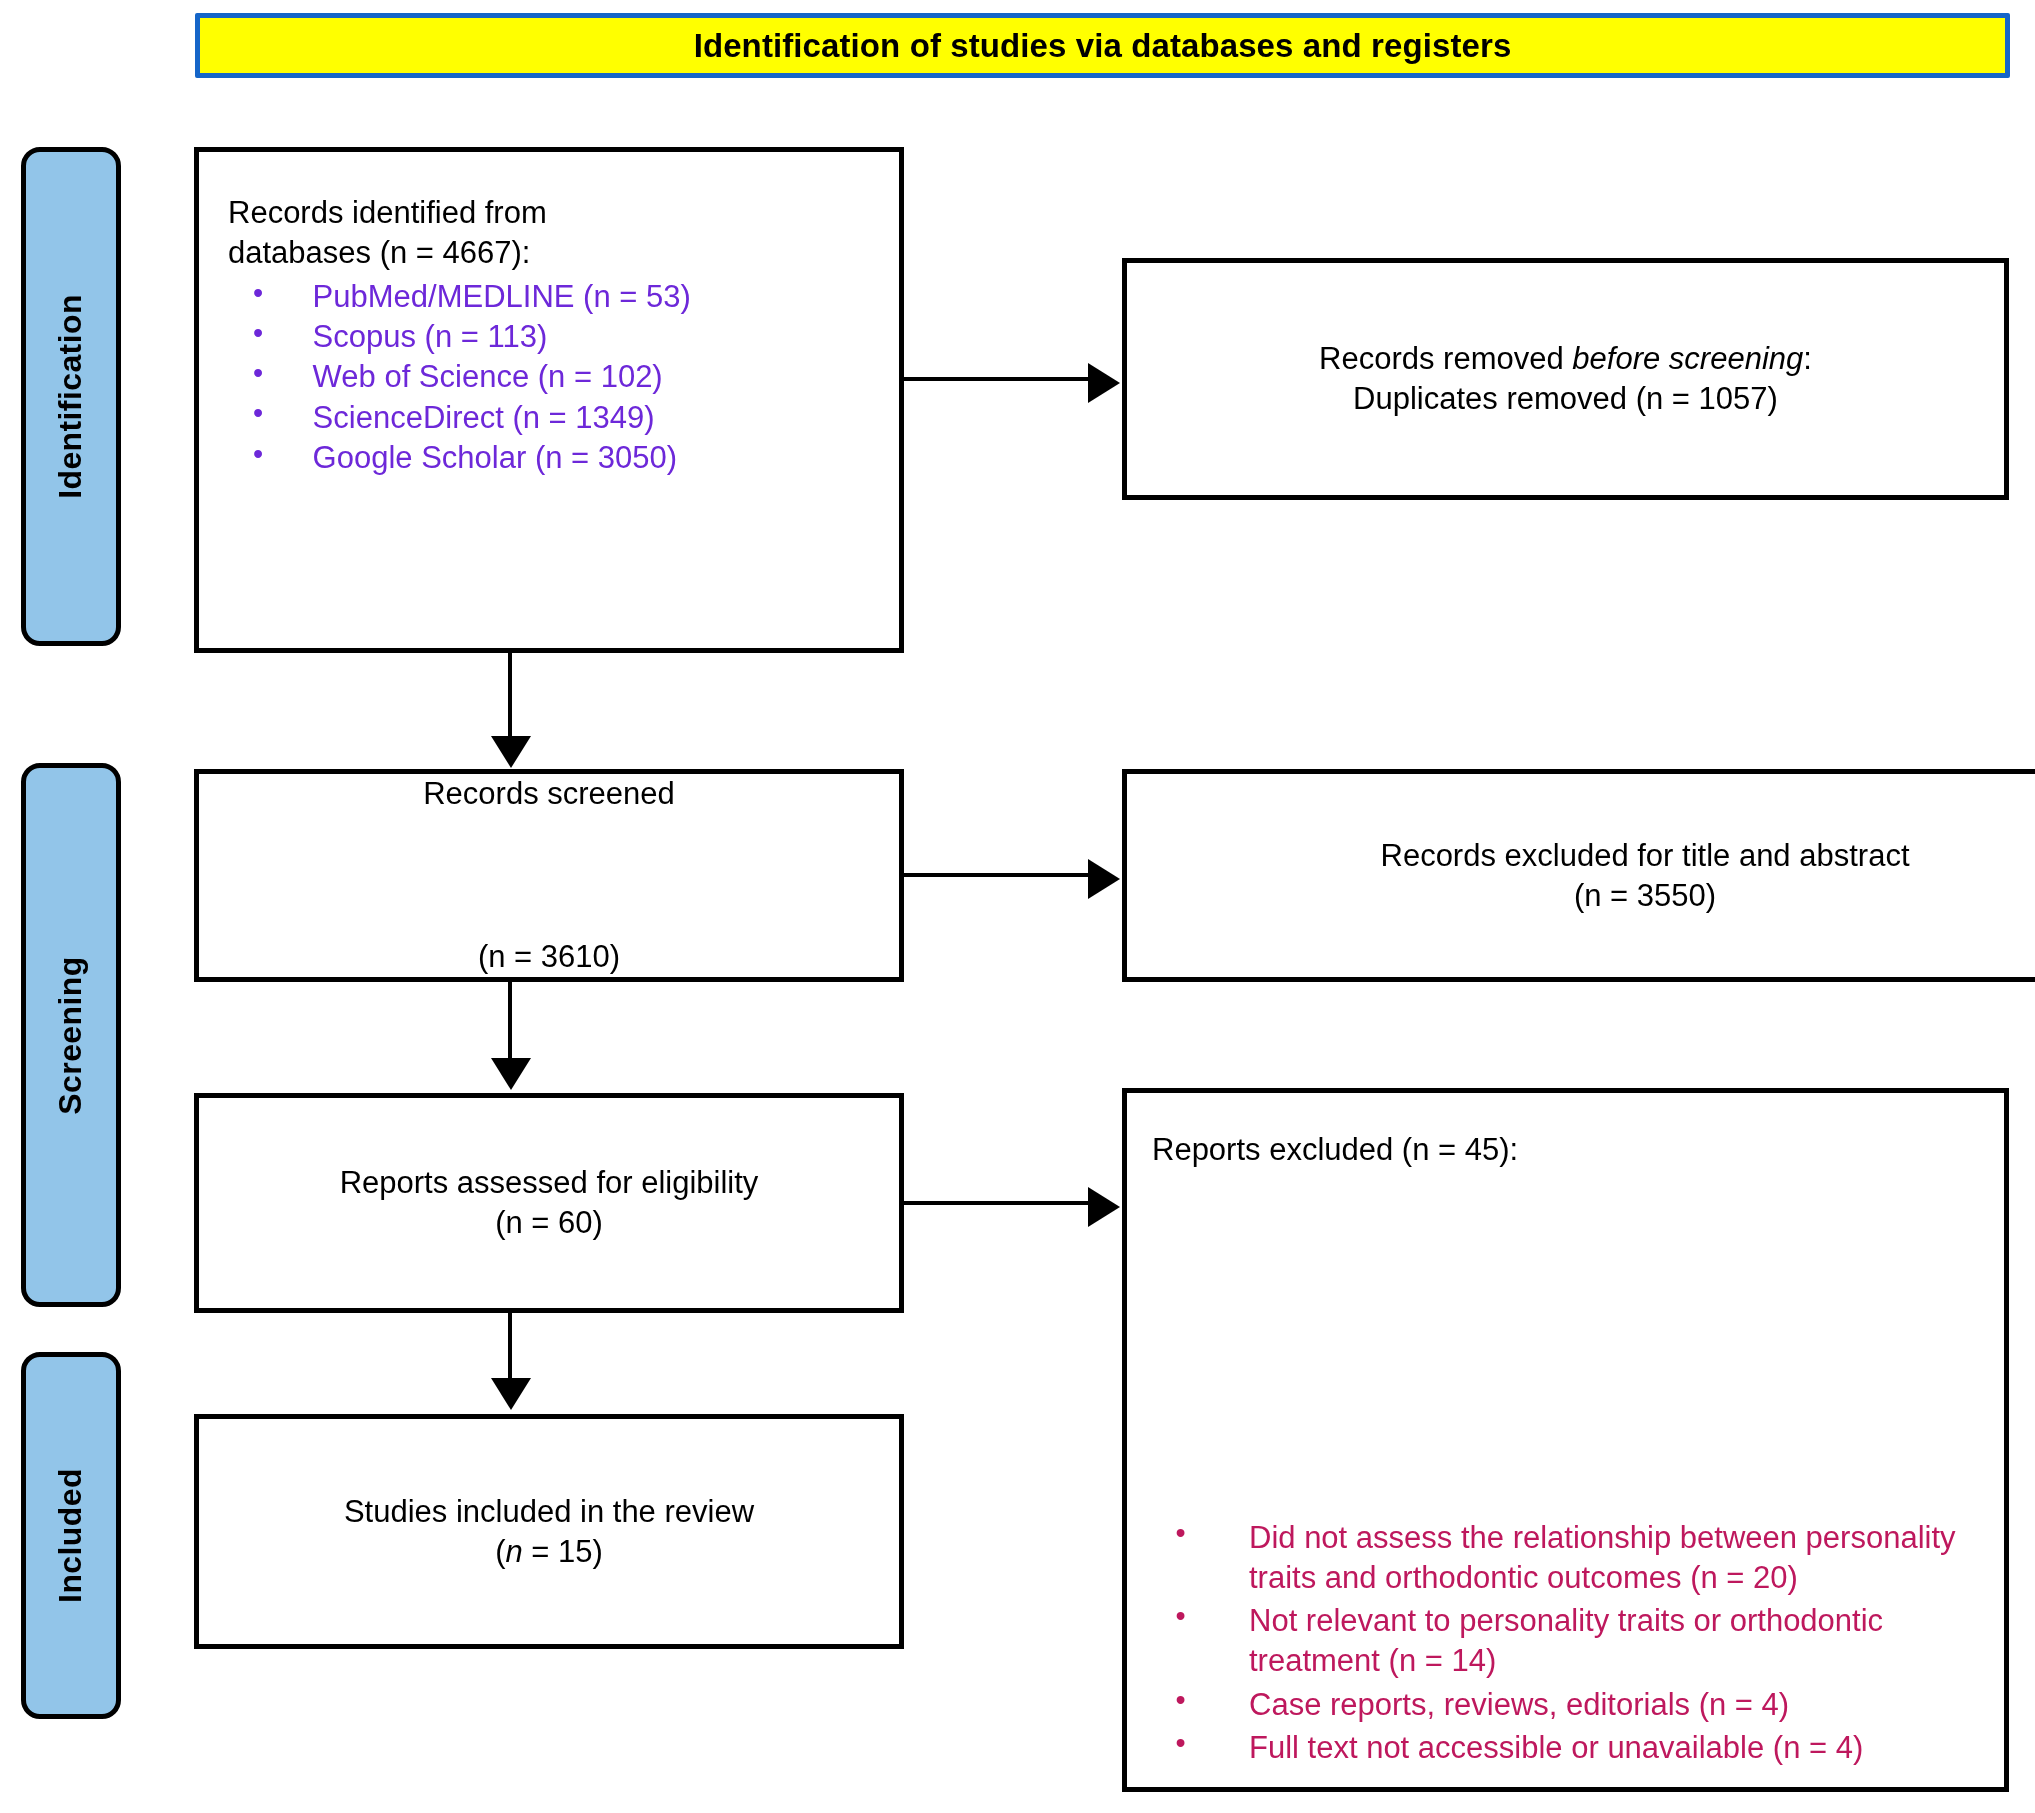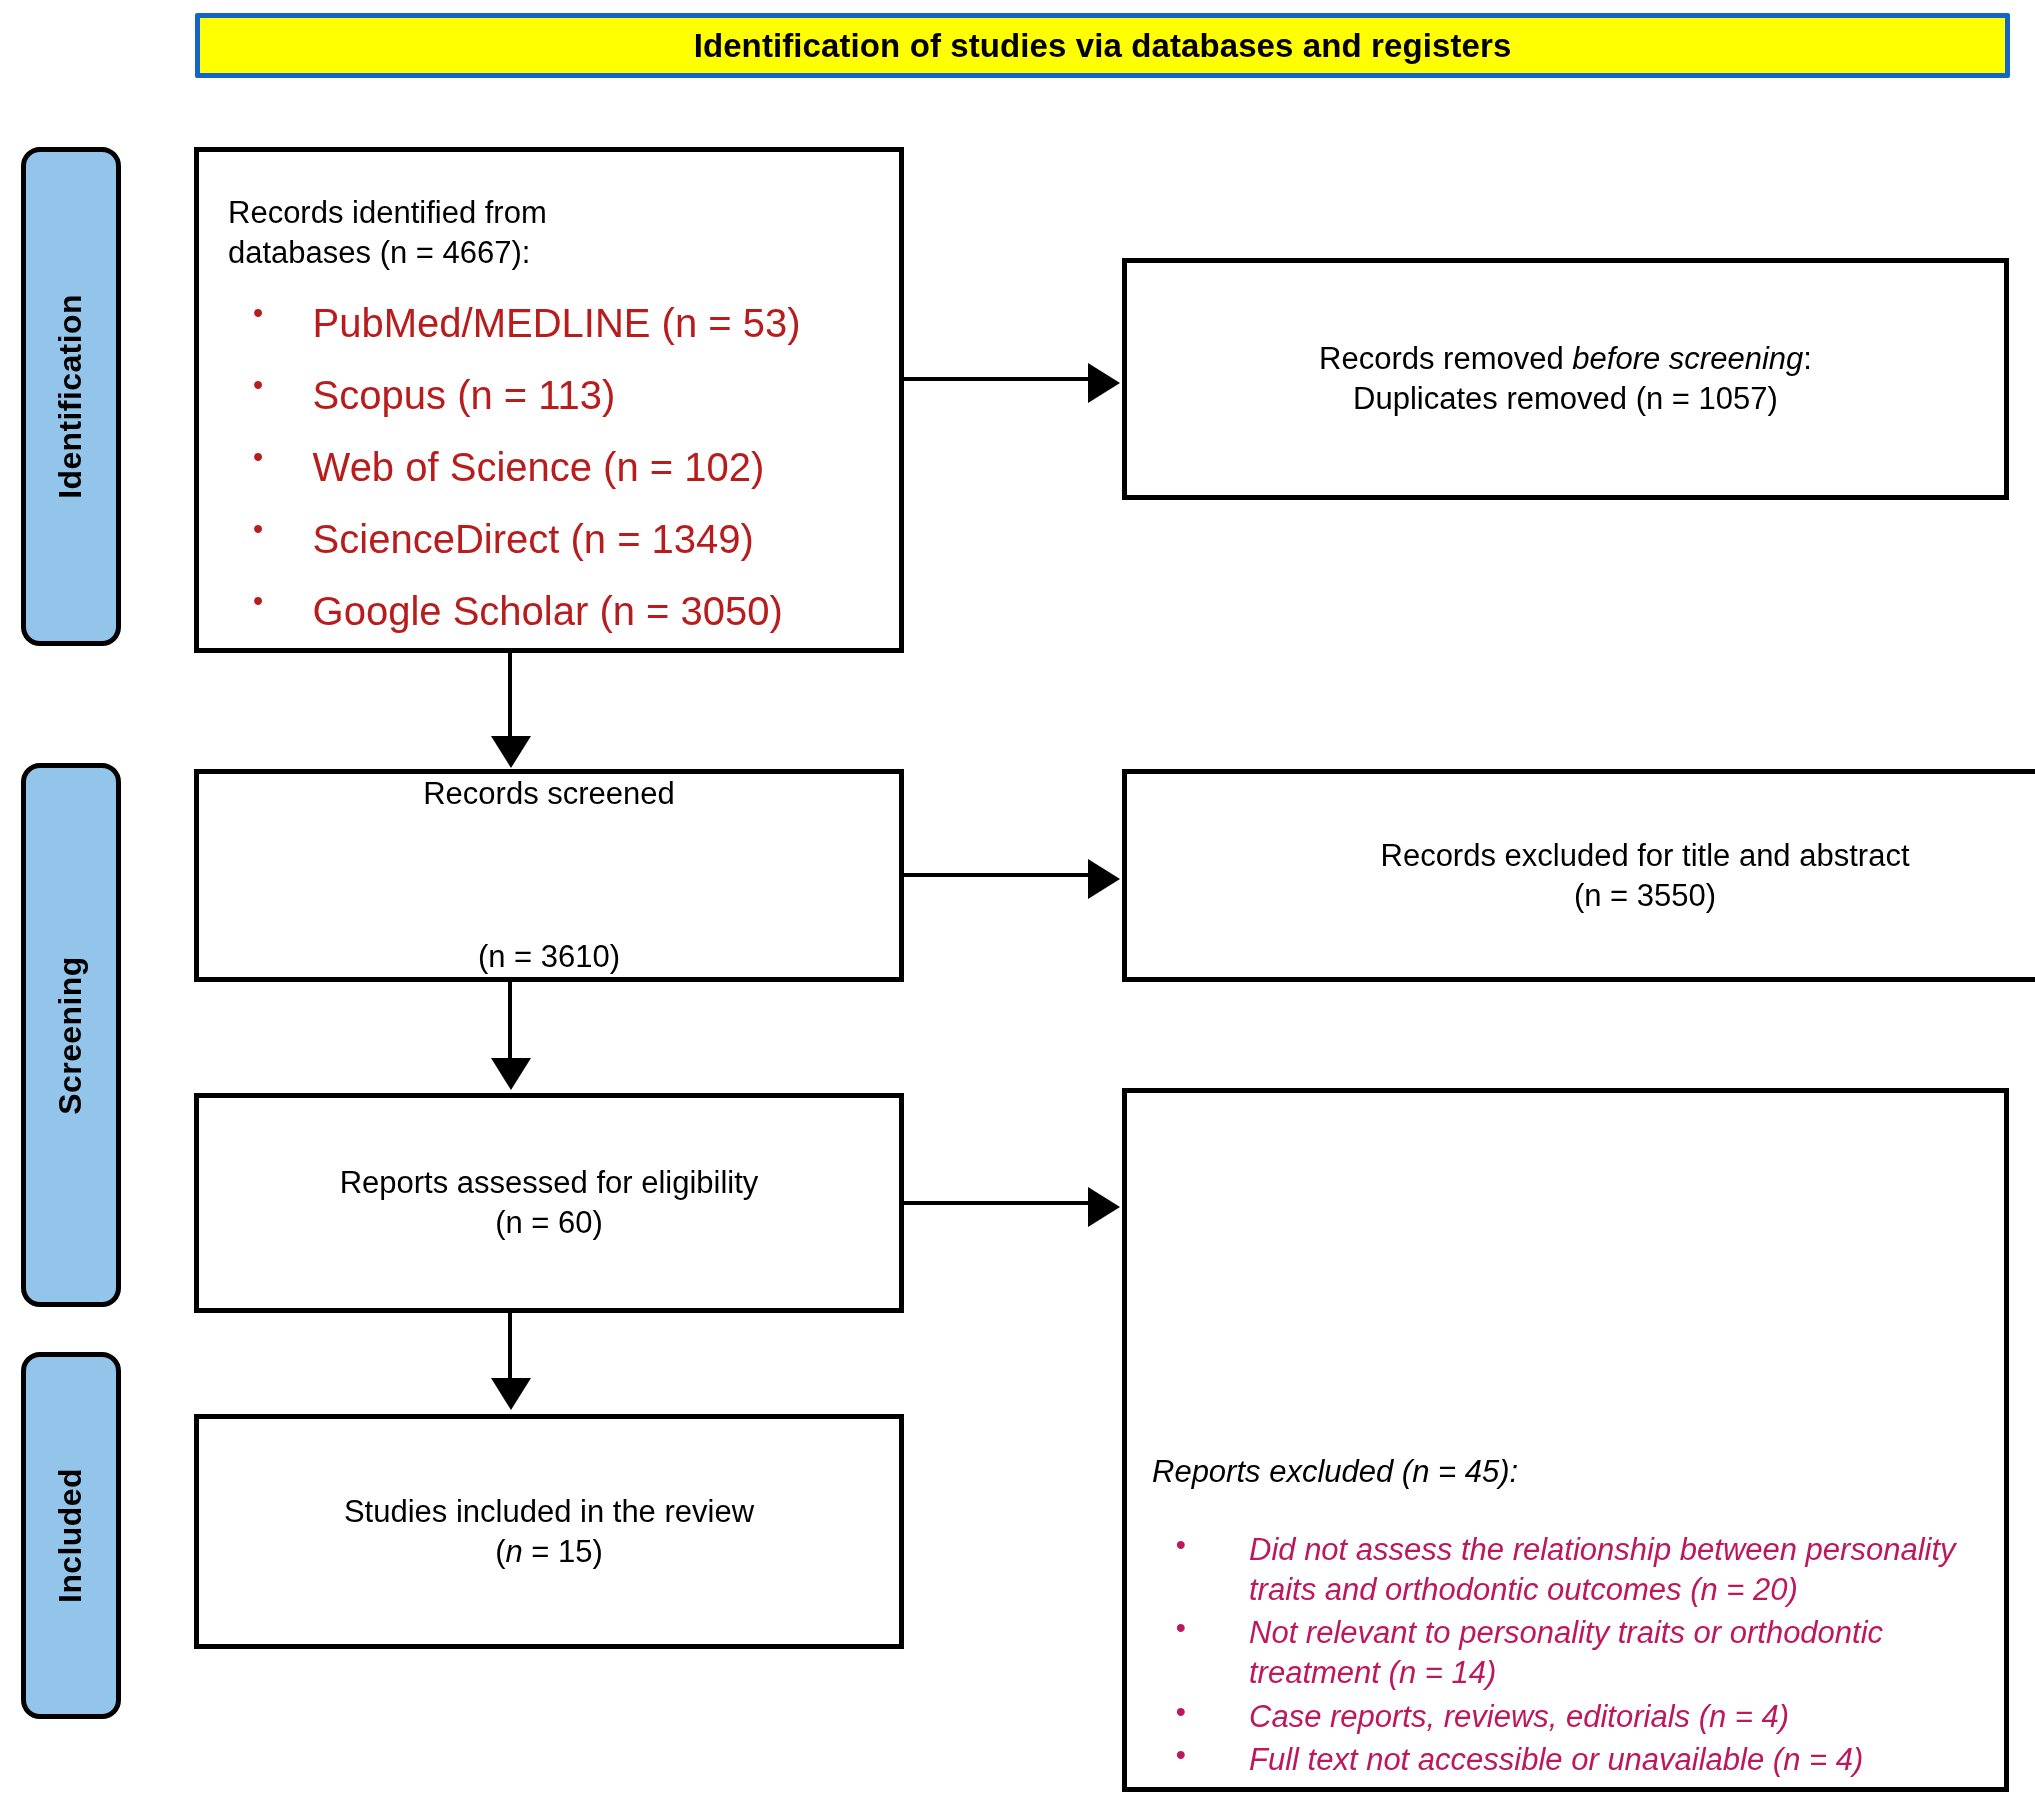--- a/index.html
+++ b/index.html
@@ -96,25 +96,24 @@
   }
   #box-identified .box-line { white-space: pre-line; }
 
   .db-list {
     list-style: none;
     margin: 4.4px 0 0 0;
     padding: 0 0 0 17.6px;
   }
   .db-list li {
     position: relative;
-    font-size: 40px;
+    font-size: 31px;
     line-height: 1.30;
     padding-left: 67px;
-    color: #b91c1c;
-    margin-top: 20px;
+    color: #6d28d9;
   }
   .db-list li::before {
     content: "\2022";
     position: absolute;
     left: 7.3px;
     top: -2.2px;
     font-size: 29px;
     line-height: 1.30;
   }
 
@@ -140,23 +139,22 @@
 
   
   #box-eligibility {
     left: 194px; top: 1093px; width: 710px; height: 220px;
     align-items: center; text-align: center;
   }
 
   
   #box-excluded-reports {
     left: 1122px; top: 1088px; width: 887px; height: 704px;
-    justify-content: flex-end;
-    padding: 37px 19px 4px 25px;
-    font-style: italic;
+    justify-content: space-between;
+    padding: 37px 19px 16px 25px;
   }
   #box-excluded-reports .box-line { text-align: left; }
 
   .excl-list {
     list-style: none;
     margin: 38px 0 0 0;
     padding: 0;
   }
   .excl-list li {
     position: relative;

